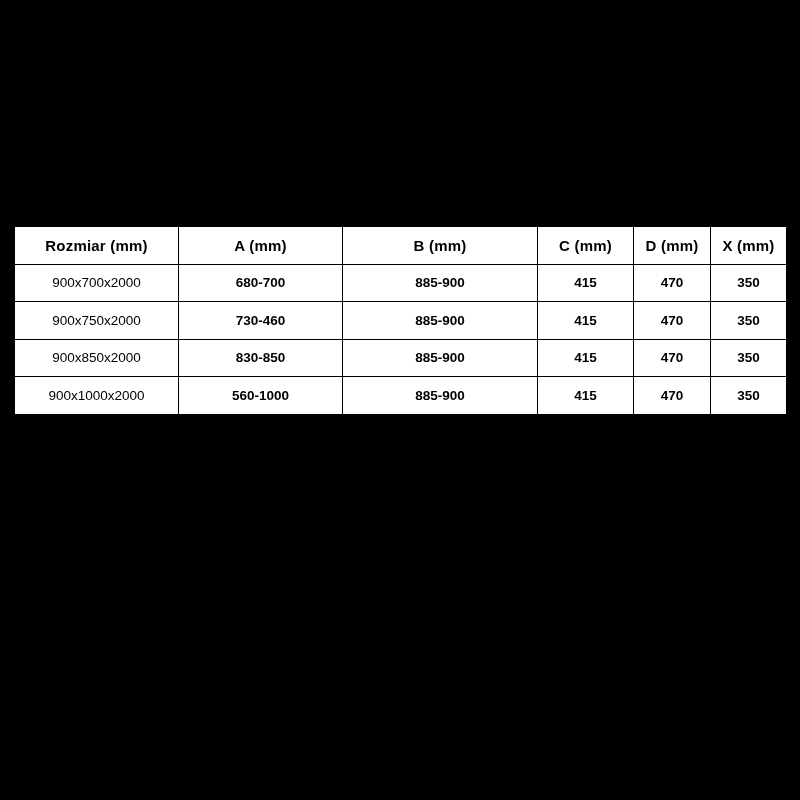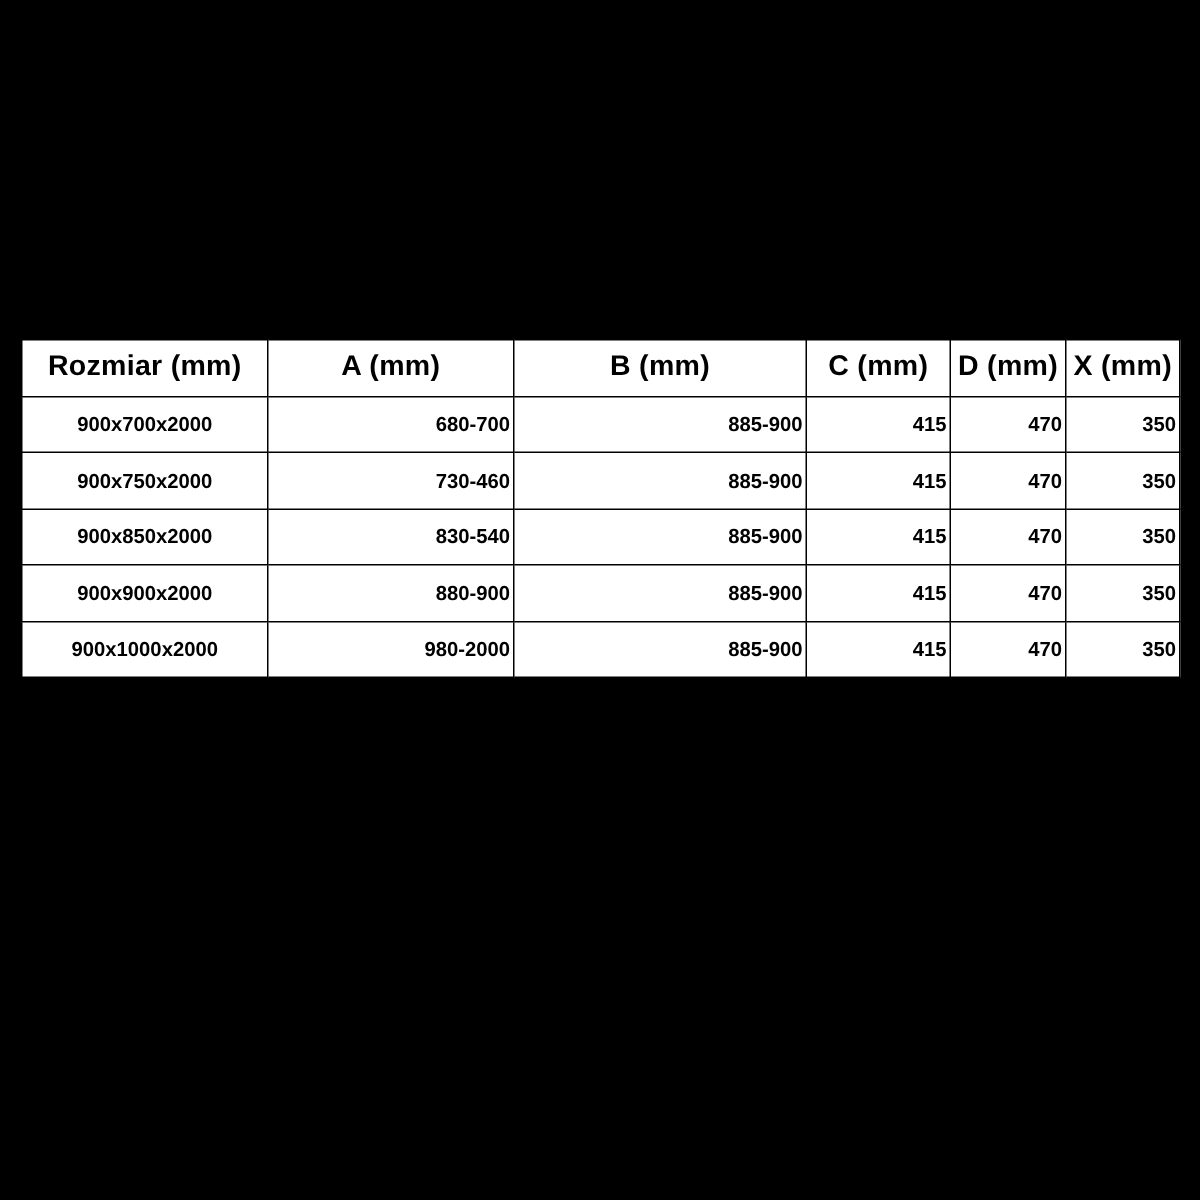--- a/index.html
+++ b/index.html
@@ -36,35 +36,34 @@
   table.spec td {
     border: 1px solid #000000;
     text-align: center;
     vertical-align: middle;
     color: #000000;
     height: 37.5px;
     padding: 0 2px;
     box-sizing: border-box;
   }
   table.spec thead th {
-    font-size: 19px;
+    font-size: 15px;
     font-weight: bold;
     letter-spacing: 0.2px;
   }
   table.spec tbody td {
     font-size: 13.5px;
     font-weight: bold;
   }
   table.spec tbody td.col-size {
     font-size: 13.5px;
-    font-weight: bold;
+    font-weight: normal;
   }
   table.spec tbody td.col-plain {
     font-weight: bold;
-    text-align: right;
   }
   
   col.c0 { width: 164px; }
   col.c1 { width: 164px; }
   col.c2 { width: 195px; }
   col.c3 { width: 96px; }
   col.c4 { width: 77px; }
   col.c5 { width: 76px; }
 </style>
 </head>
@@ -103,37 +102,29 @@
         <tr>
           <td class="col-size">900x750x2000</td>
           <td class="col-plain">730-460</td>
           <td class="col-plain">885-900</td>
           <td class="col-plain">415</td>
           <td class="col-plain">470</td>
           <td class="col-plain">350</td>
         </tr>
         <tr>
           <td class="col-size">900x850x2000</td>
-          <td class="col-plain">830-540</td>
-          <td class="col-plain">885-900</td>
-          <td class="col-plain">415</td>
-          <td class="col-plain">470</td>
-          <td class="col-plain">350</td>
-        </tr>
-        <tr>
-          <td class="col-size">900x900x2000</td>
-          <td class="col-plain">880-900</td>
+          <td class="col-plain">830-850</td>
           <td class="col-plain">885-900</td>
           <td class="col-plain">415</td>
           <td class="col-plain">470</td>
           <td class="col-plain">350</td>
         </tr>
         <tr>
           <td class="col-size">900x1000x2000</td>
-          <td class="col-plain">980-2000</td>
+          <td class="col-plain">560-1000</td>
           <td class="col-plain">885-900</td>
           <td class="col-plain">415</td>
           <td class="col-plain">470</td>
           <td class="col-plain">350</td>
         </tr>
       </tbody>
     </table>
   </div>
 </div>
 

